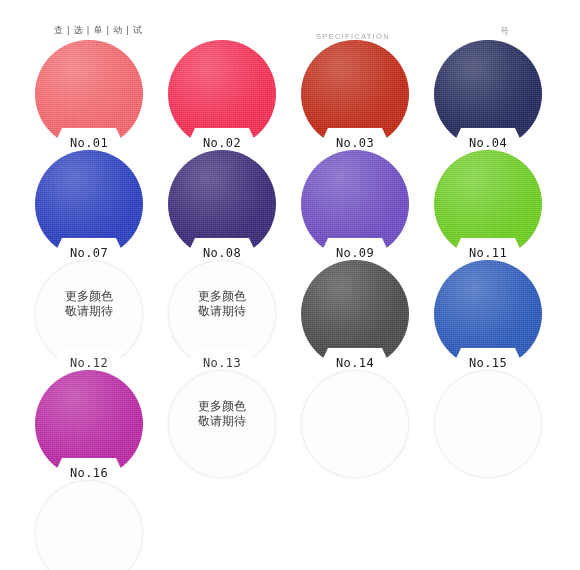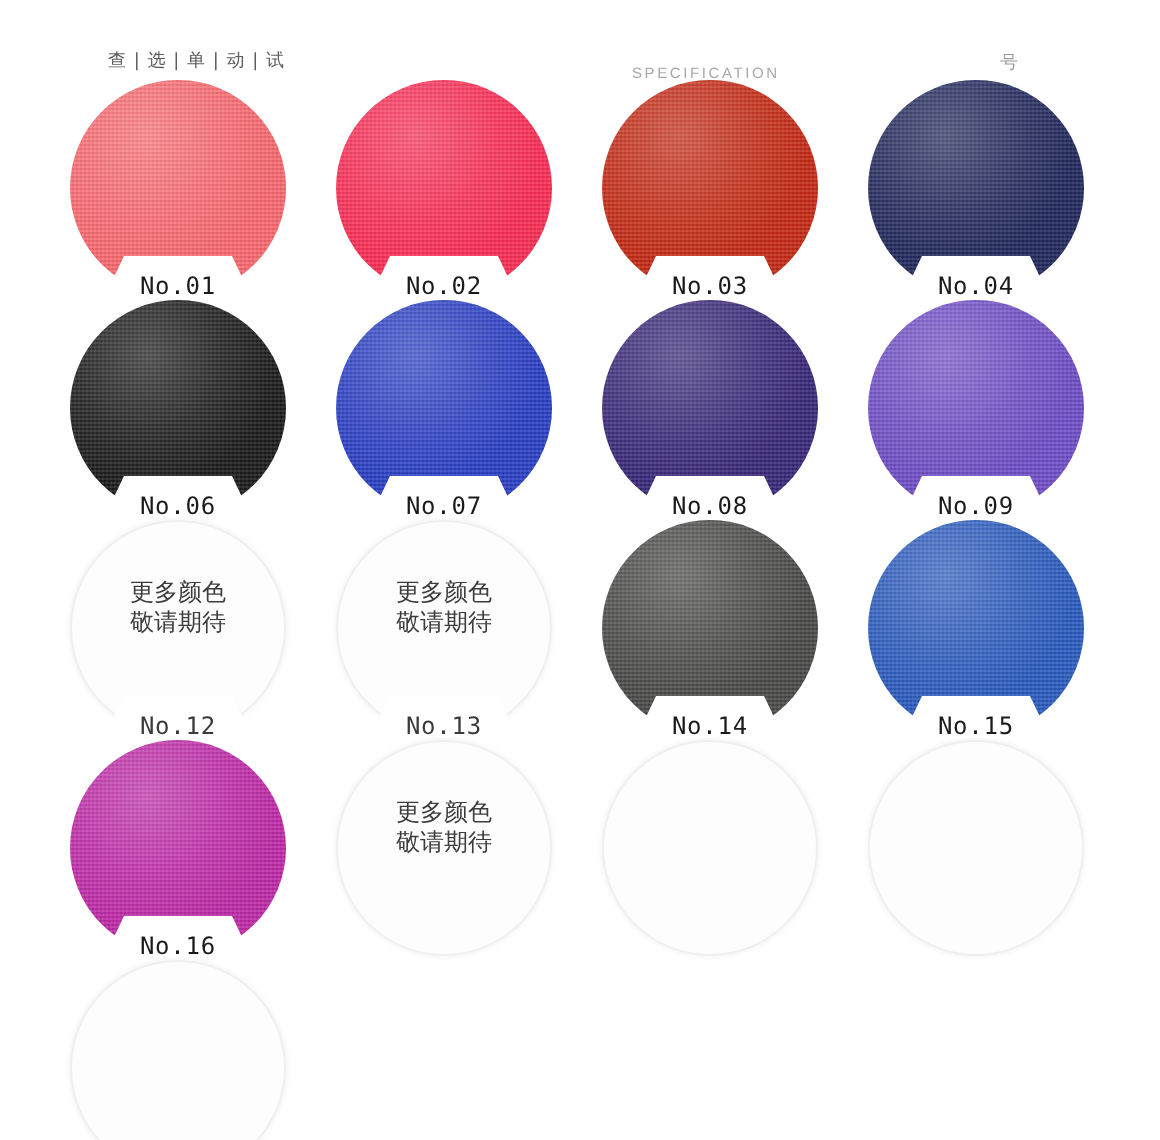--- a/index.html
+++ b/index.html
@@ -197,44 +197,44 @@
     </div>
     <div class="cell">
       <div class="swatch-wrap">
         <div class="disc" style="background: rgb(34, 41, 92);"></div>
         <div class="notch"></div>
         <div class="swatch-label">No.04</div>
       </div>
     </div>
     <div class="cell">
       <div class="swatch-wrap">
-        <div class="disc" style="background: rgb(28, 28, 28);"></div>
-        <div class="notch"></div>
-        <div class="swatch-label">No.06</div>
-      </div>
-    </div>
-    <div class="cell">
-      <div class="swatch-wrap">
         <div class="disc" style="background: rgb(42, 63, 196);"></div>
         <div class="notch"></div>
         <div class="swatch-label">No.07</div>
       </div>
     </div>
     <div class="cell">
       <div class="swatch-wrap">
         <div class="disc" style="background: rgb(58, 40, 120);"></div>
         <div class="notch"></div>
         <div class="swatch-label">No.08</div>
       </div>
     </div>
     <div class="cell">
       <div class="swatch-wrap">
         <div class="disc" style="background: rgb(111, 78, 198);"></div>
         <div class="notch"></div>
         <div class="swatch-label">No.09</div>
+      </div>
+    </div>
+    <div class="cell">
+      <div class="swatch-wrap">
+        <div class="disc" style="background: rgb(110, 210, 33);"></div>
+        <div class="notch"></div>
+        <div class="swatch-label">No.11</div>
       </div>
     </div>
     <div class="cell placeholder">
       <div class="swatch-wrap">
         <div class="disc"></div>
         <div class="coming-soon">更多颜色
 敬请期待</div>
         <div class="notch"></div>
         <div class="swatch-label">No.12</div>
       </div>

